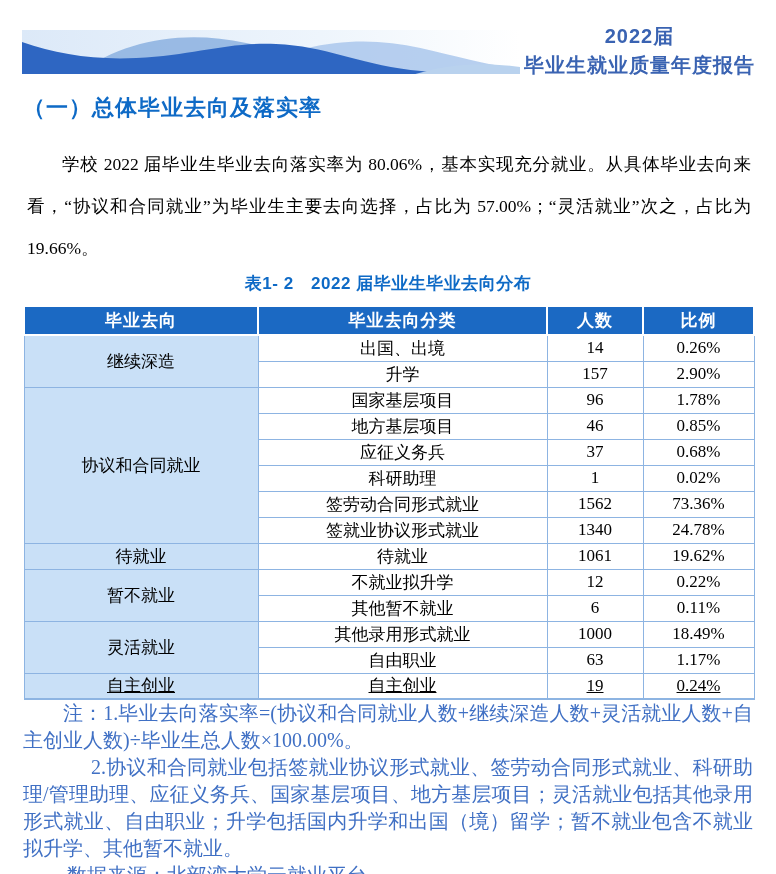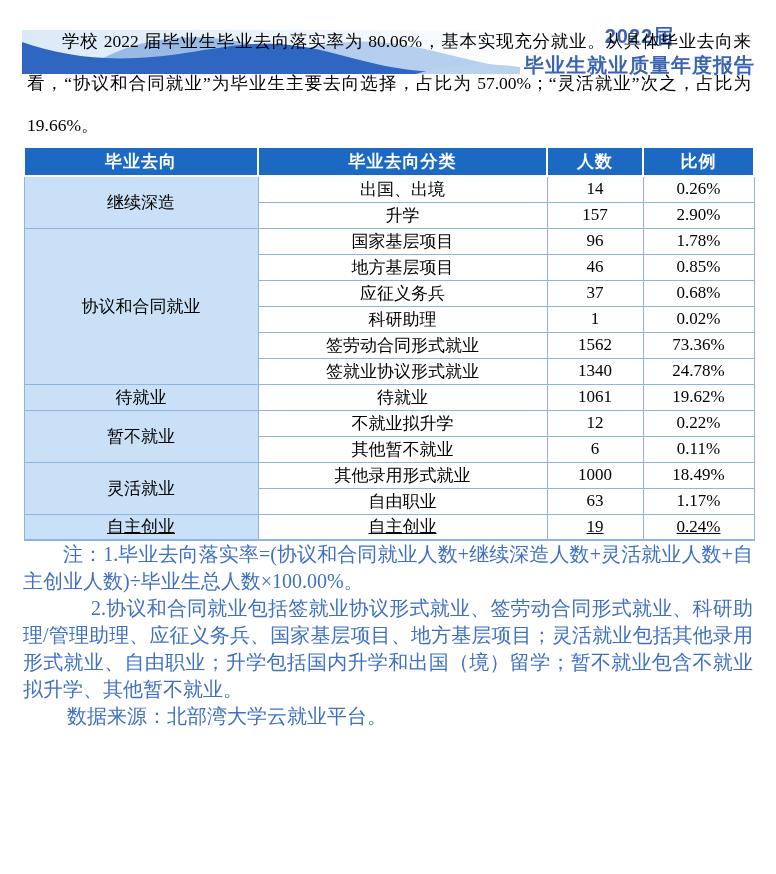--- a/index.html
+++ b/index.html
@@ -88,23 +88,25 @@
   </svg>
 </div>
 
 <div class="masthead-text">
   <div>2022届</div>
   <div>毕业生就业质量年度报告</div>
 </div>
 
 <div class="content">
 
+  <h2 class="section-title">（一）总体毕业去向及落实率</h2>
 
   <p class="body-paragraph">学校 2022 届毕业生毕业去向落实率为 80.06%，基本实现充分就业。从具体毕业去向来看，“协议和合同就业”为毕业生主要去向选择，占比为 57.00%；“灵活就业”次之，占比为 19.66%。</p>
 
+  <div class="table-caption">表1- 2　2022 届毕业生毕业去向分布</div>
 
   <table>
     <colgroup>
       <col style="width:234px">
         <col style="width:289px">
         <col style="width:96px">
         <col style="width:111px">
     </colgroup>
     <thead>
       <tr>

